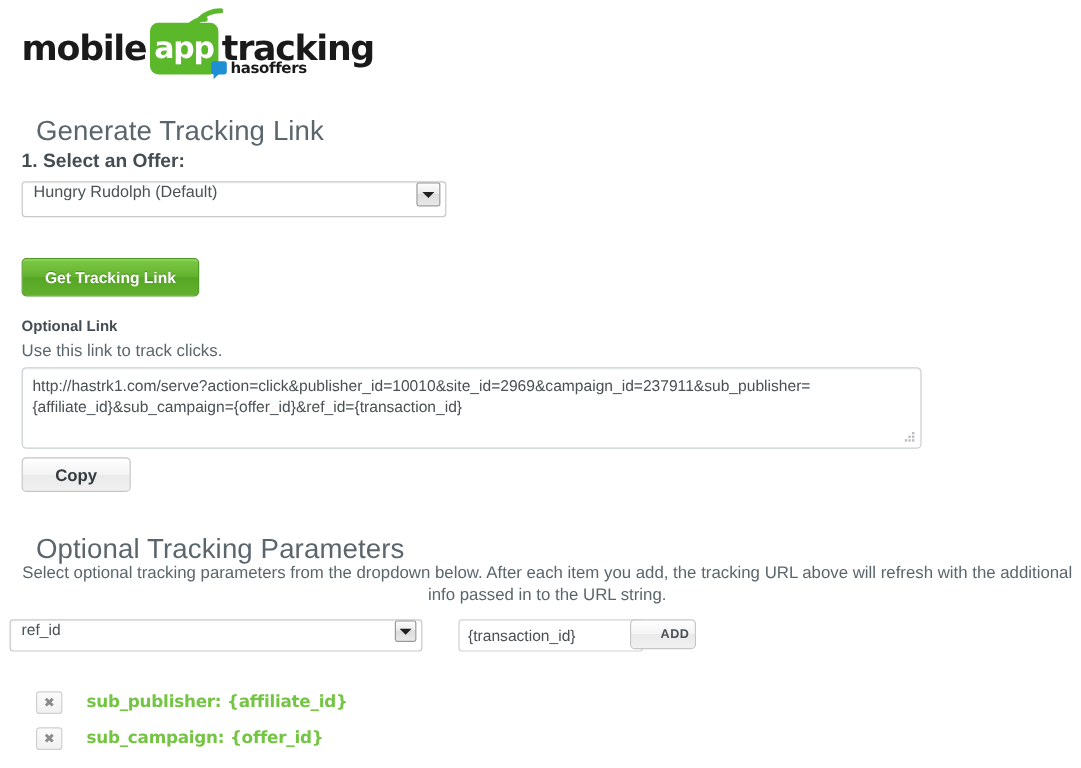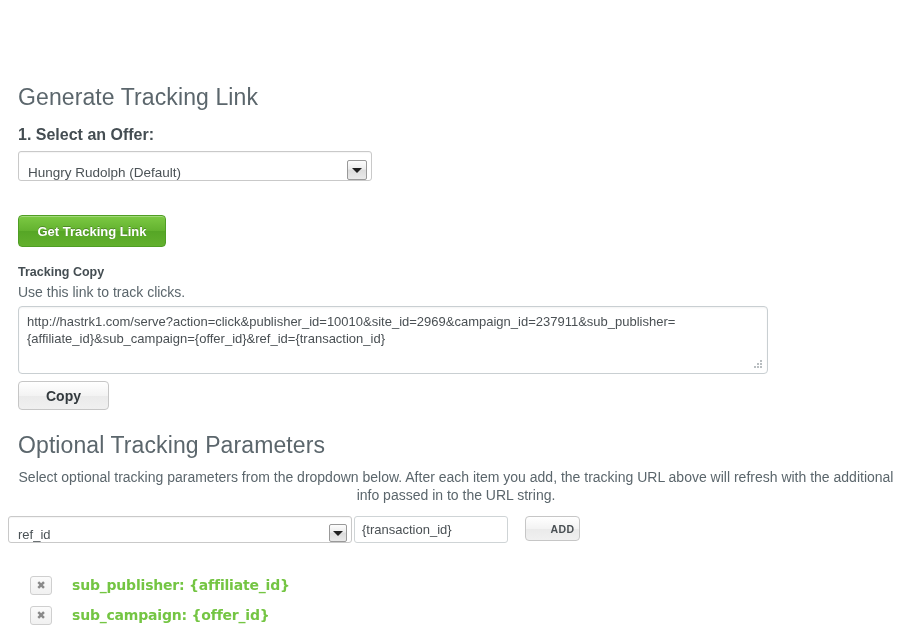--- a/index.html
+++ b/index.html
@@ -106,21 +106,21 @@
     font-family: "DejaVu Sans", sans-serif;
     font-weight: bold;
     font-size: 12.5px;
     letter-spacing: -0.3px;
     color: #1a1a1a;
   }
 
   
   h1.section-title {
     position: absolute;
-    margin: 0;
+    margin: 12px;
     font-weight: normal;
     font-size: 23px;
     color: #5b666c;
     letter-spacing: 0.1px;
   }
   #title-generate { left: 18px; top: 84px; }
   #title-optional { left: 18px; top: 432px; }
 
   .step-label {
     position: absolute;
@@ -131,21 +131,21 @@
     color: #444d52;
   }
 
   
   .fake-select {
     position: absolute;
     background: #ffffff;
     border: 1px solid #c9c9c9;
     border-radius: 3px;
     display: flex;
-    align-items: flex-end;
+    align-items: flex-start;
     box-shadow: inset 0 1px 1px rgba(0,0,0,0.04);
   }
   #offer-select { left: 18px; top: 151px; width: 354px; height: 30px; }
   #param-select { left: 8px; top: 516px; width: 344px; height: 27px; }
   .fake-select .sel-text {
     flex: 1;
     padding-left: 9px;
     font-size: 13.5px;
     color: #4b5256;
     white-space: nowrap;
@@ -271,21 +271,21 @@
     align-items: center;
     justify-content: center;
     gap: 20px;
     color: #4a5054;
   }
   .plus-icon { display: block; }
 
   
   #param-value-input {
     position: absolute;
-    left: 354px;
+    left: 382px;
     top: 516px;
     width: 154px;
     height: 27px;
     border: 1px solid #cfd4d6;
     border-radius: 3px;
     background: #ffffff;
     padding: 0 7px;
     font-family: "Liberation Sans", sans-serif;
     font-size: 13px;
     color: #4a5054;
@@ -328,35 +328,55 @@
     cursor: pointer;
     font-family: "DejaVu Sans", sans-serif;
     letter-spacing: -0.2px;
   }
 </style>
 </head>
 <body>
 
 <div class="page">
 
+  <div class="logo-wrap">
+    <svg class="logo-signal" viewBox="0 0 48 34">
+      <g fill="none" stroke="#5cb82b" stroke-width="4.2" stroke-linecap="round">
+        <path d="M8 31 A 12 12 0 0 1 20 19"></path>
+        <path d="M14 31 A 19 19 0 0 1 33 12"></path>
+        <path d="M20 31 A 26 26 0 0 1 46 5"></path>
+      </g>
+    </svg>
+    <div class="logo-row">
+      <span class="logo-mobile">mobile</span>
+      <span class="logo-appbox">
+        <span class="logo-app">app</span>
+      </span>
+      <span class="logo-tracking">tracking</span>
+    </div>
+    <div class="logo-hasoffers">
+      <span class="ho-bubble"></span>
+      <span class="ho-text">hasoffers</span>
+    </div>
+  </div>
 
   <h1 class="section-title" id="title-generate">Generate Tracking Link</h1>
 
   <div class="step-label">1. Select an Offer:</div>
 
   <div class="fake-select" id="offer-select">
     <span class="sel-text">Hungry Rudolph (Default)</span>
     <span class="sel-arrow-btn">
       <span class="caret"></span>
     </span>
   </div>
 
   <button class="btn-green">Get Tracking Link</button>
 
-  <div class="bold-label" id="tracking-link-label">Tracking Copy</div>
+  <div class="bold-label" id="tracking-link-label">Optional Link</div>
   <div class="sub-text" id="tracking-link-help">Use this link to track clicks.</div>
 
   <textarea id="tracking-textarea" style="">http://hastrk1.com/serve?action=click&amp;publisher_id=10010&amp;site_id=2969&amp;campaign_id=237911&amp;sub_publisher={affiliate_id}&amp;sub_campaign={offer_id}&amp;ref_id={transaction_id}</textarea>
   <svg class="resize-grip" viewBox="0 0 10 10">
     <g fill="#b9bec1">
       <rect x="7" y="1" width="2" height="2"></rect>
       <rect x="7" y="4" width="2" height="2"></rect>
         <rect x="4" y="4" width="2" height="2"></rect>
       <rect x="7" y="7" width="2" height="2"></rect>
         <rect x="4" y="7" width="2" height="2"></rect>

